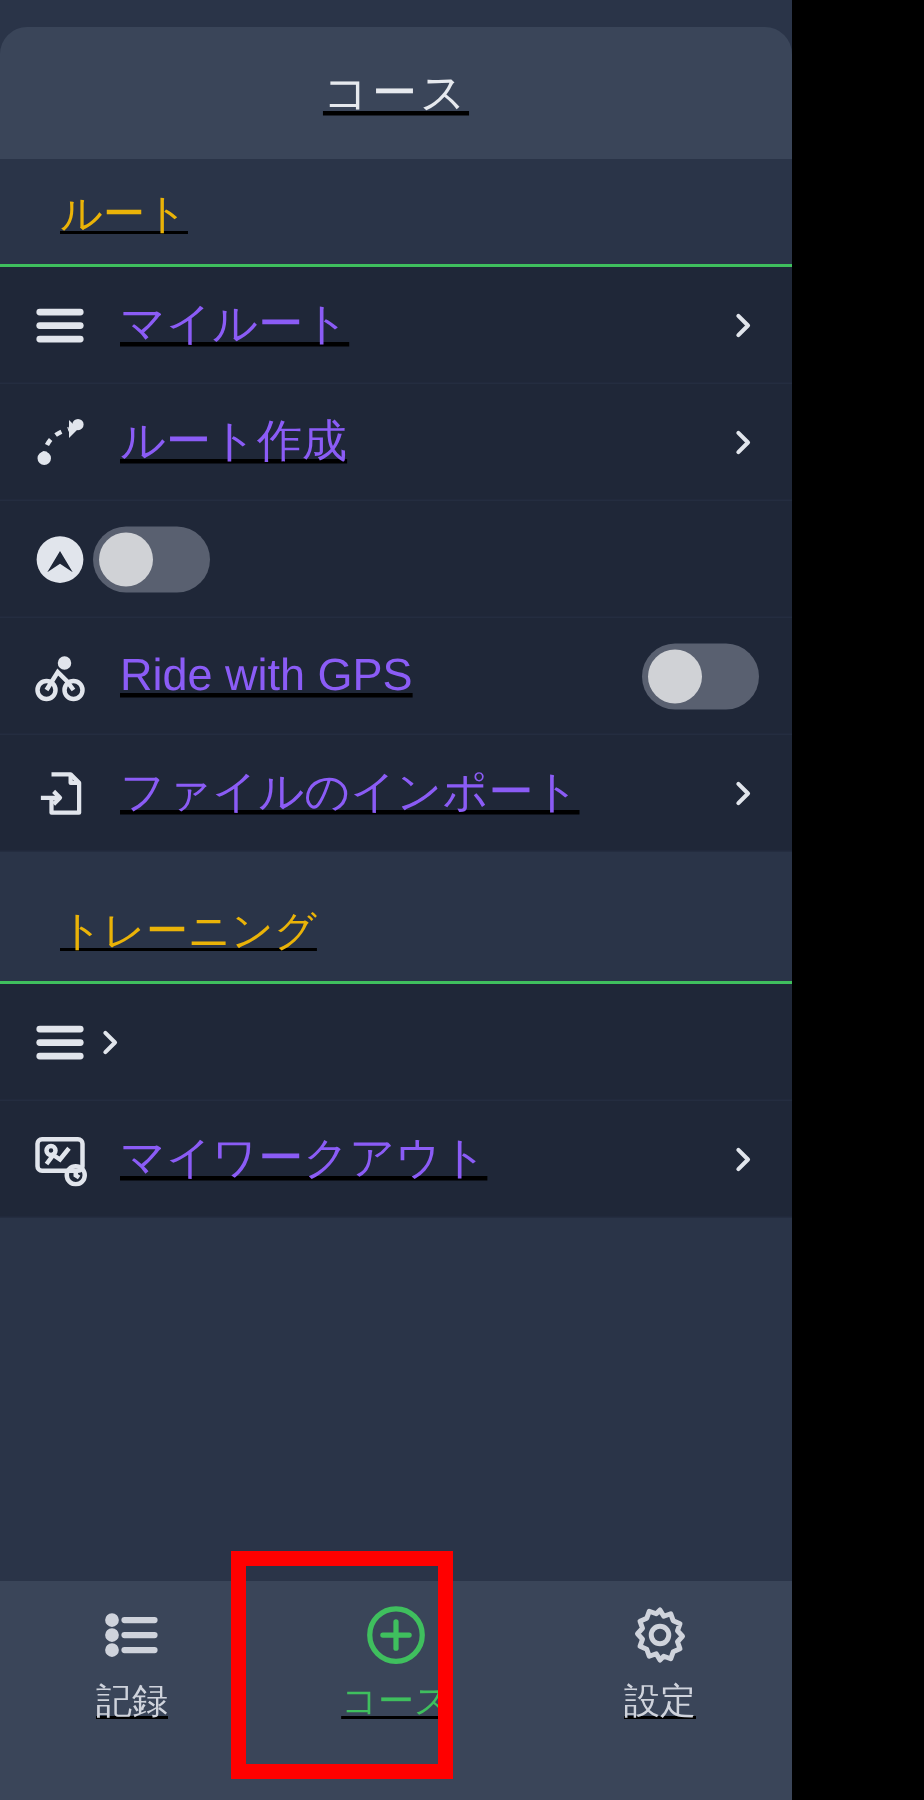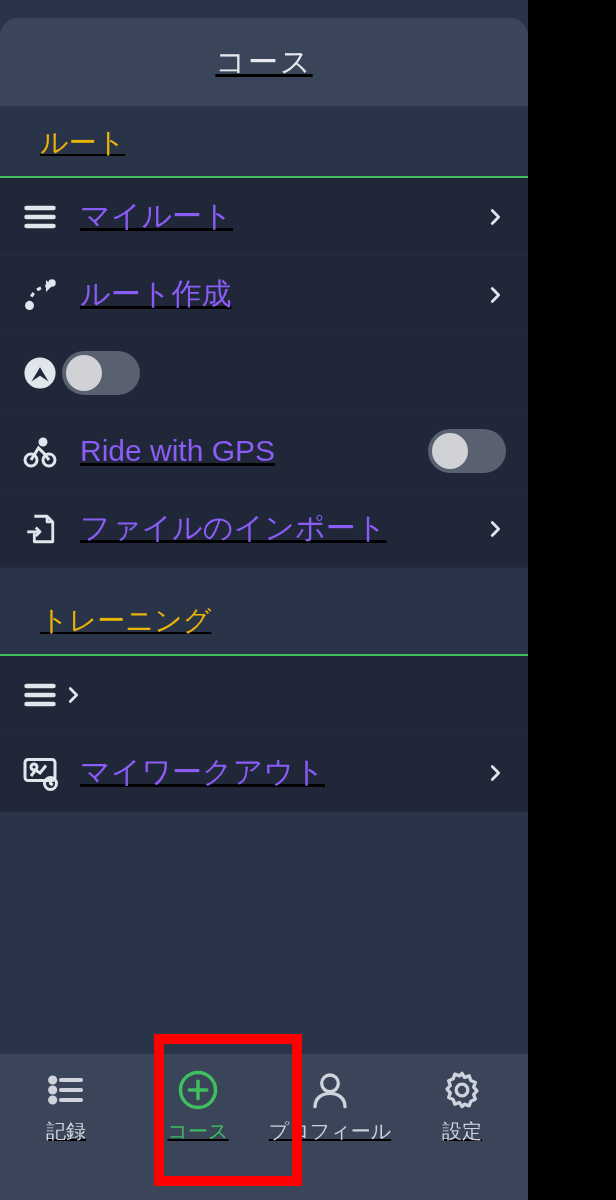--- a/index.html
+++ b/index.html
@@ -53,21 +53,21 @@
   .tabbar {
     height: 146px;
     background: #3a4559;
     display: flex;
     align-items: flex-start;
     padding-top: 14px;
   }
   .tab {
     flex: 1 1 0;
     display: flex; flex-direction: column; align-items: center; gap: 6px;
-    color: #cfd3dc; font-size: 20px;
+    color: #cfd3dc; font-size: 24px;
   }
   .tab.active { color: #3fbf5e; }
   .tab .ticon { width: 44px; height: 44px; display:flex; align-items:center; justify-content:center; }
 
   .highlight-box {
     position: absolute;
     left: 154px;
     top: 1034px;
     width: 148px;
     height: 152px;
@@ -223,29 +223,20 @@
       <span class="ticon">
         <svg viewBox="0 0 24 24" width="42" height="42" fill="none" stroke="#3fbf5e" stroke-width="2" stroke-linecap="round">
           <circle cx="12" cy="12" r="10"></circle>
             <line x1="12" y1="7" x2="12" y2="17"></line>
             <line x1="7" y1="12" x2="17" y2="12"></line>
         </svg>
       </span>
       <span>コース</span>
     </div>
 
-    <div class="tab">
-      <span class="ticon">
-        <svg viewBox="0 0 24 24" width="40" height="40" fill="none" stroke="#cfd3dc" stroke-width="2" stroke-linecap="round">
-          <circle cx="12" cy="8" r="5"></circle>
-            <path d="M3 22 c0-5 4-8 9-8 s9 3 9 8"></path>
-        </svg>
-      </span>
-      <span>プロフィール</span>
-    </div>
 
     <div class="tab">
       <span class="ticon">
         <svg viewBox="0 0 24 24" width="40" height="40" fill="none" stroke="#cfd3dc" stroke-width="2">
           <circle cx="12" cy="12" r="3.5"></circle>
           <path d="M12 2 l1.5 2.5 2.8-1 1 2.8 2.7 1.2-1 2.8 2 2.2-2 2.2 1 2.8-2.7 1.2-1 2.8-2.8-1L12 22l-1.5-2.5-2.8 1-1-2.8-2.7-1.2 1-2.8L3 11.5l2-2.2-1-2.8 2.7-1.2 1-2.8 2.8 1z" stroke-linejoin="round"></path>
         </svg>
       </span>
       <span>設定</span>
     </div>

